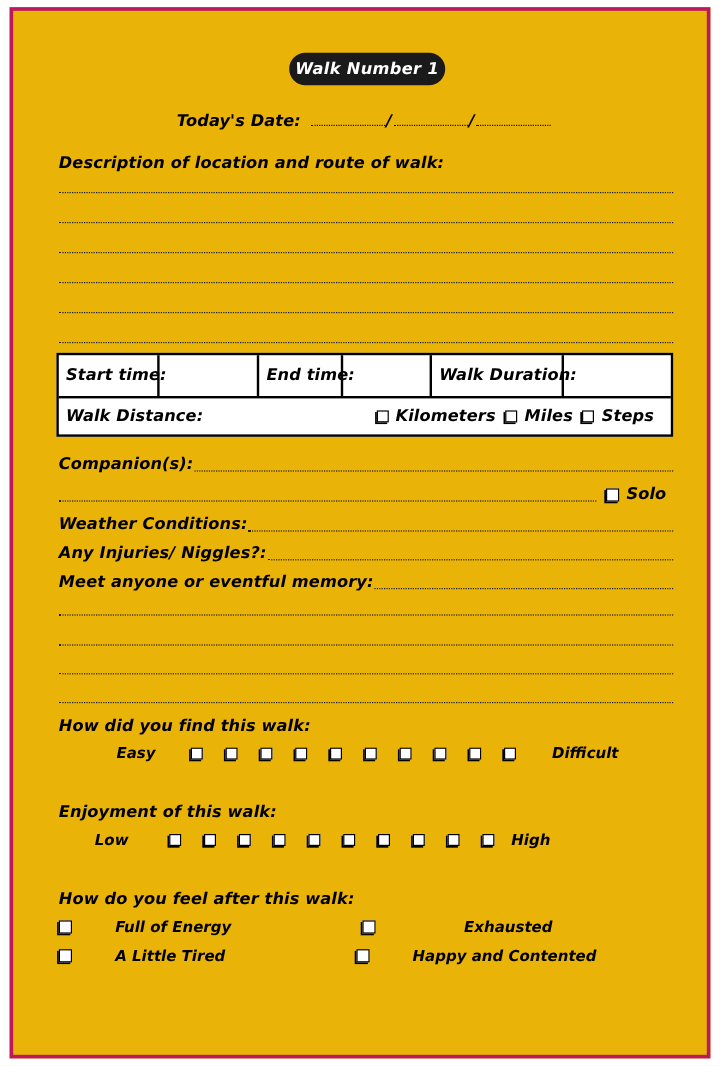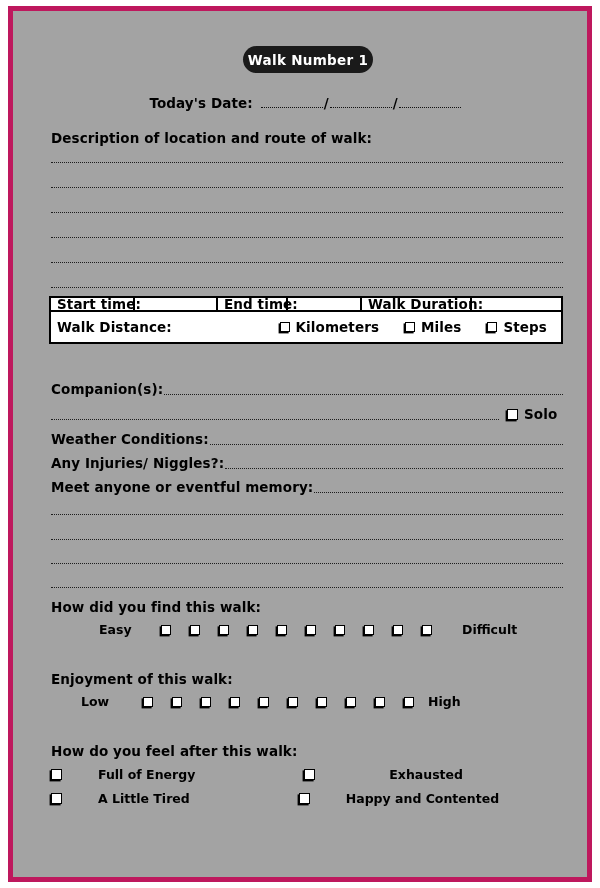--- a/index.html
+++ b/index.html
@@ -24,23 +24,24 @@
     background: #ffffff;
     box-sizing: border-box;
   }
 
   .sheet {
     position: absolute;
     left: 8px;
     top: 6px;
     width: 584px;
     height: 876px;
-    background: #a3a3a3;
-    border: 5px solid #be185d;
-    box-sizing: border-box;
+    background: #eab308;
+    border: 3px solid #be185d;
+    box-sizing: border-box;
+    font-style: italic;
   }
 
   
   .title-pill {
     position: absolute;
     left: 230px;
     top: 35px;
     width: 130px;
     height: 27px;
     background: #1a1a1a;
@@ -121,21 +122,21 @@
     top: 285px;
     width: 514px;
     border: 2.2px solid #000;
     box-sizing: border-box;
     background: #fff;
   }
   .tbl .row {
     display: flex;
     box-sizing: border-box;
   }
-  .tbl .row.r1 { height: 14px; border-bottom: 2.2px solid #000; }
+  .tbl .row.r1 { height: 36px; border-bottom: 2.2px solid #000; }
   .tbl .row.r2 { height: 30px; }
   .tbl .cell {
     display: flex;
     align-items: center;
     box-sizing: border-box;
     padding-left: 6px;
     height: 100%;
   }
   .tbl .cell.bl { border-left: 2.2px solid #000; }
 
@@ -143,21 +144,21 @@
   .c-startv { width: 83px; }
   .c-end    { width: 70px; }
   .c-endv   { width: 74px; }
   .c-dur    { width: 110px; }
   .c-durv   { flex: 1 1 auto; }
 
   .c-dist   { flex: 1 1 auto; }
   .c-units  {
     display: flex;
     align-items: center;
-    gap: 26px;
+    gap: 8px;
     padding-right: 14px;
     height: 100%;
   }
   .unit { display: flex; align-items: center; gap: 6px; }
 
   
   .cbx {
     display: inline-block;
     width: 10px;
     height: 10px;

